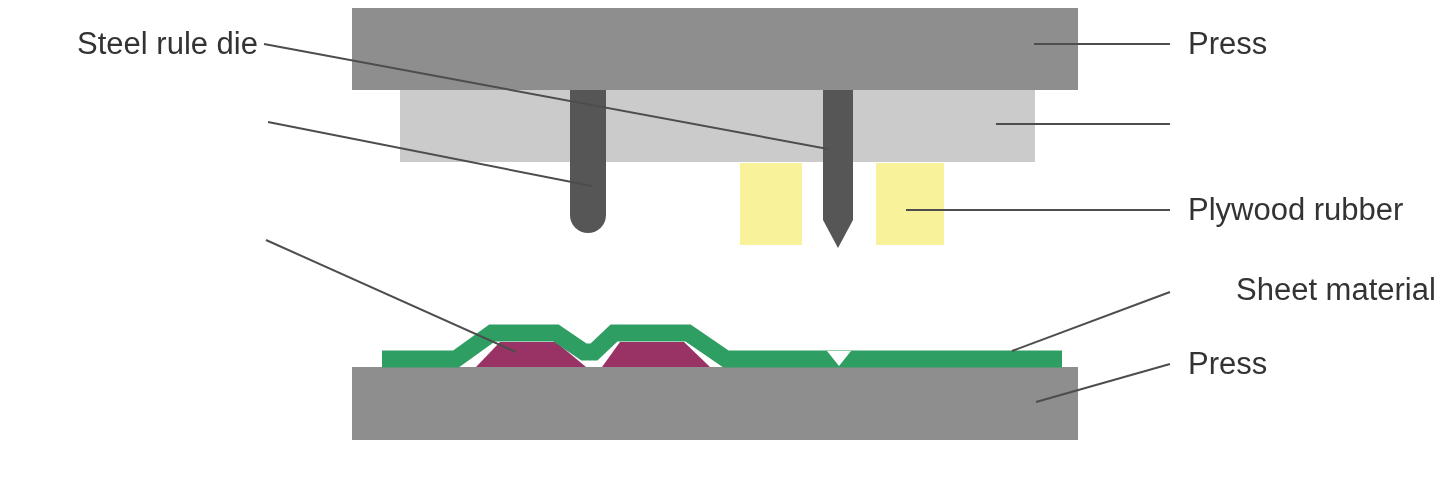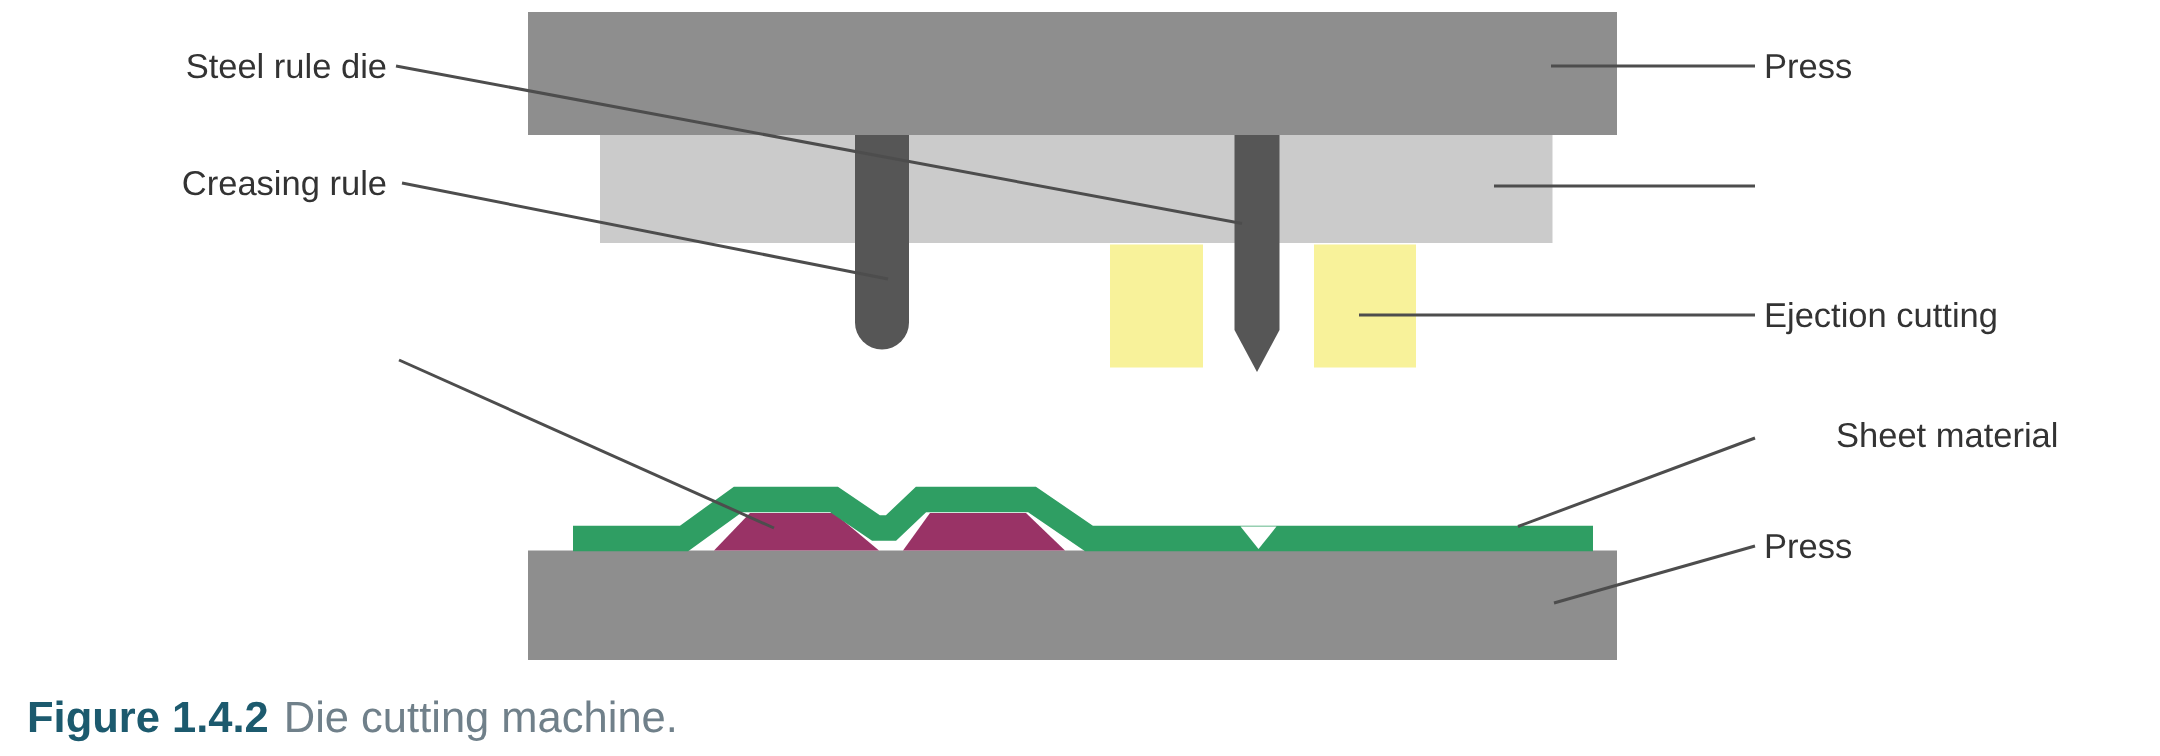--- a/index.html
+++ b/index.html
@@ -22,21 +22,21 @@
 
   .shape-press   { fill:var(--press-gray); }
   .shape-plywood { fill:var(--plywood-gray); }
   .shape-rule    { fill:var(--rule-dark); }
   .shape-rubber  { fill:var(--rubber-yellow); }
   .shape-channel { fill:var(--channel-purple); }
   .sheet-path    { fill:none; stroke:var(--sheet-green); stroke-width:17; stroke-linejoin:miter; }
   .notch         { fill:#ffffff; }
   .leader        { stroke:var(--leader); stroke-width:2; fill:none; }
 
-  .label { position:absolute; font-size:23px; line-height:32px; color:var(--label-text); white-space:nowrap; }
+  .label { position:absolute; font-size:31px; line-height:32px; color:var(--label-text); white-space:nowrap;padding-left:12px; }
   .label.left  { left:0; width:258px; text-align:right; }
   .label.right { left:1176px; }
 
   .caption { position:absolute; left:18px; top:462px; font-size:29px; line-height:34px; white-space:nowrap; }
   .caption .num { font-weight:bold; color:var(--caption-accent); }
   .caption .txt { color:var(--caption-text); margin-left:10px; }
 </style>
 </head>
 <body>
 
@@ -68,24 +68,20 @@
     <line class="leader" x1="268" y1="122" x2="592" y2="186"></line>
     <line class="leader" x1="266" y1="240" x2="516" y2="352"></line>
     <line class="leader" x1="1170" y1="44" x2="1034" y2="44"></line>
     <line class="leader" x1="1170" y1="124" x2="996" y2="124"></line>
     <line class="leader" x1="1170" y1="210" x2="906" y2="210"></line>
     <line class="leader" x1="1170" y1="292" x2="1012" y2="351"></line>
     <line class="leader" x1="1170" y1="364" x2="1036" y2="402"></line>
   </svg>
 
   <div class="label left" style="top:28px;">Steel rule die</div>
-  <div class="label left" style="top:106px;">Creasing rule</div>
 
   <div class="label right" style="top:28px;">Press</div>
-  <div class="label right" style="top:194px;">Ejection cutting</div>
+  <div class="label right" style="top:194px;">Plywood rubber</div>
   <div class="label right" style="top:274px;margin-left:48px;">Sheet material</div>
   <div class="label right" style="top:348px;">Press</div>
 
-  <div class="caption">
-    <span class="num">Figure 1.4.2</span><span class="txt">Die cutting machine.</span>
-  </div>
 
 </div>
 
 </body></html>

